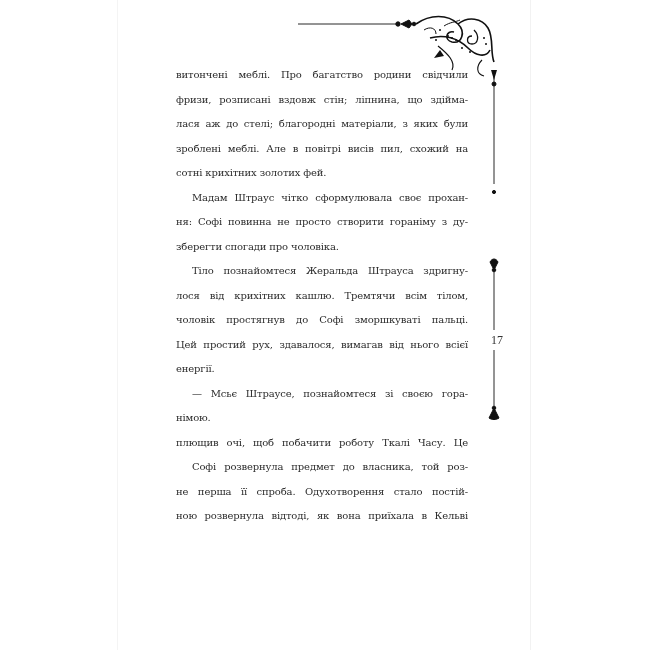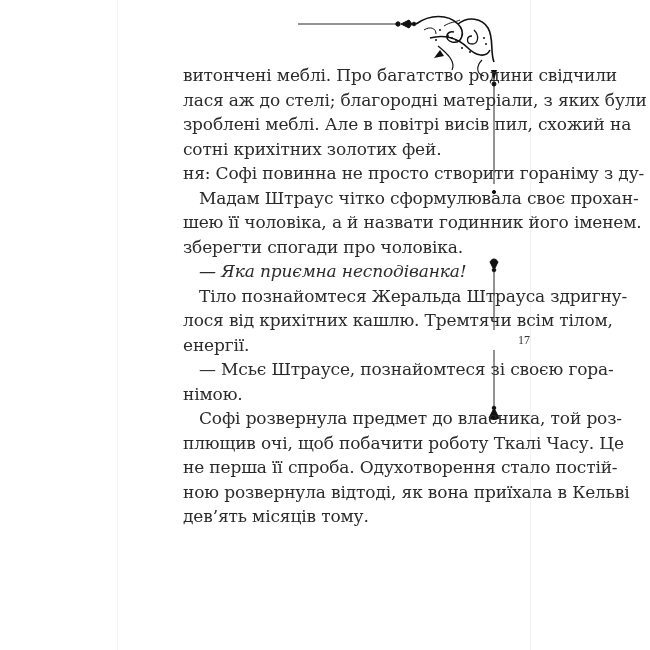--- a/index.html
+++ b/index.html
@@ -4,29 +4,29 @@
 <style>
   html, body { margin: 0; padding: 0; }
   body {
     width: 650px; height: 650px; background: #ffffff; position: relative; overflow: hidden;
     font-family: "DejaVu Serif", "Liberation Serif", serif;
   }
   .page-edge-left { position: absolute; left: 117px; top: 0; width: 1px; height: 650px; background: #f4f4f4; }
   .page-edge-right { position: absolute; left: 530px; top: 0; width: 1px; height: 650px; background: #f2f2f2; }
   .text-block {
     position: absolute; left: 176px; top: 63px; width: 292px;
-    color: #2b2b2b; font-size: 17px; line-height: 24.5px;
-    text-align: justify; letter-spacing: -0.15px; margin-left: 7px;
+    color: #2b2b2b; font-size: 10px; line-height: 24.5px;
+    text-align: justify; letter-spacing: -0.15px;
   }
   .line { display: block; white-space: nowrap; text-align: justify; text-align-last: justify; }
   .line.last { text-align-last: left; }
   .line.ind { padding-left: 16px; }
   .italic { font-style: italic; }
   .ornament { position: absolute; left: 0; top: 0; }
-  .folio { position: absolute; left: 518px; top: 332px; font-size: 12px; color: #333; font-family: "Liberation Serif", serif; background:#fff; padding: 1px 0; }
+  .folio { position: absolute; left: 491px; top: 332px; font-size: 12px; color: #333; font-family: "Liberation Serif", serif; background:#fff; padding: 1px 0; }
 </style>
 </head>
 <body>
 
 <div class="page-edge-left"></div>
 <div class="page-edge-right"></div>
 
 <svg class="ornament" width="650" height="650" viewBox="0 0 650 650">
   <g stroke="#111" fill="#111">
 
@@ -69,31 +69,31 @@
     <line x1="494" y1="350" x2="494" y2="406" stroke-width="0.9"></line>
     <circle cx="494" cy="408" r="1.8"></circle>
     <path d="M493 410 L495 410 L499 418 C496 420, 492 420, 489 418 Z"></path>
   </g>
 </svg>
 
 <div class="folio">17</div>
 
 <div class="text-block" id="textblock">
     <span class="line">витончені меблі. Про багатство родини свідчили</span>
+    <span class="line">фризи, розписані вздовж стін; ліпнина, що здійма-</span>
     <span class="line">лася аж до стелі; благородні матеріали, з яких були</span>
     <span class="line">зроблені меблі. Але в повітрі висів пил, схожий на</span>
     <span class="line last">сотні крихітних золотих фей.</span>
+    <span class="line ind">Мадам Штраус чітко сформулювала своє прохан-</span>
     <span class="line">ня: Софі повинна не просто створити гораніму з ду-</span>
-    <span class="line ind">Мадам Штраус чітко сформулювала своє прохан-</span>
-    <span class="line">шею її чоловіка, а й назвати годинник його іменем.</span>
     <span class="line last">зберегти спогади про чоловіка.</span>
-    <span class="line ind last italic">— Яка приємна несподіванка!</span>
     <span class="line ind">Тіло познайомтеся Жеральда Штрауса здригну-</span>
     <span class="line">лося від крихітних кашлю. Тремтячи всім тілом,</span>
+    <span class="line">чоловік простягнув до Софі зморшкуваті пальці.</span>
+    <span class="line">Цей простий рух, здавалося, вимагав від нього всієї</span>
     <span class="line last">енергії.</span>
     <span class="line ind">— Мсьє Штраусе, познайомтеся зі своєю гора-</span>
     <span class="line last">німою.</span>
+    <span class="line">плющив очі, щоб побачити роботу Ткалі Часу. Це</span>
     <span class="line ind">Софі розвернула предмет до власника, той роз-</span>
-    <span class="line">плющив очі, щоб побачити роботу Ткалі Часу. Це</span>
     <span class="line">не перша її спроба. Одухотворення стало постій-</span>
     <span class="line">ною розвернула відтоді, як вона приїхала в Кельві</span>
-    <span class="line last">дев’ять місяців тому.</span>
   </div>
 
 </body></html>

